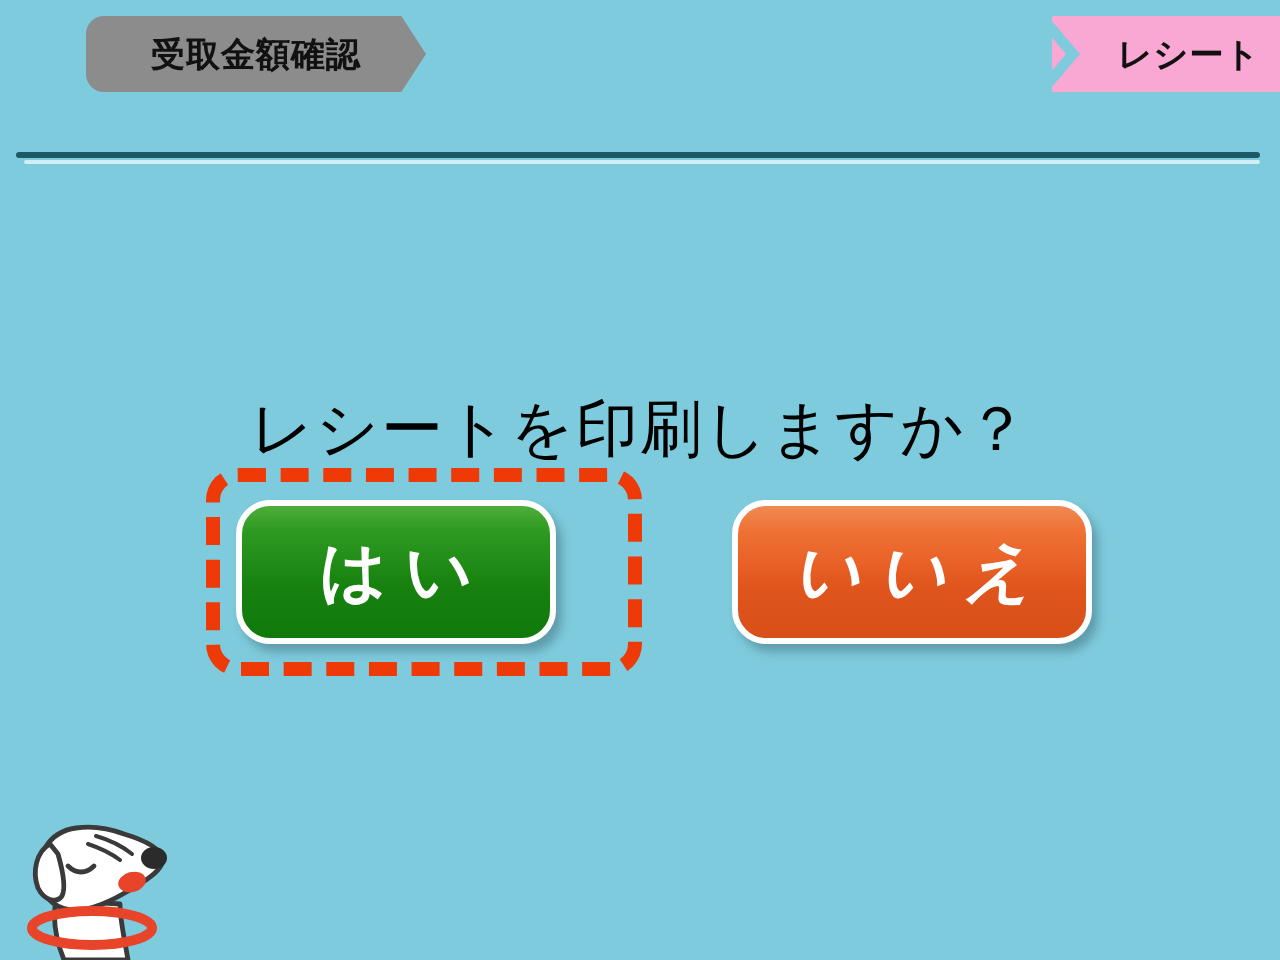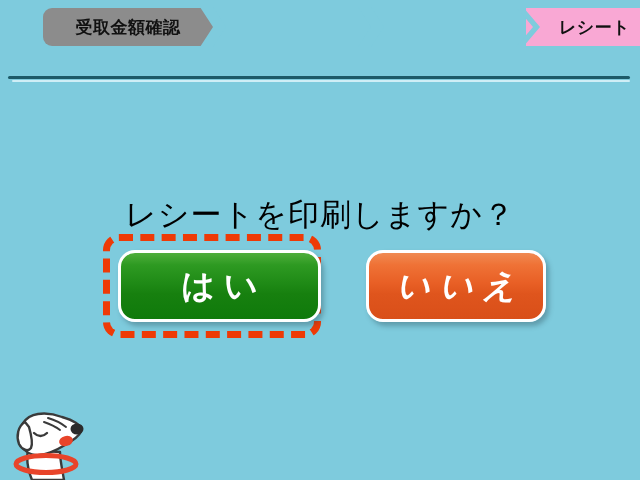--- a/index.html
+++ b/index.html
@@ -128,21 +128,21 @@
     letter-spacing: 9px;
     text-indent: 9px;
     box-shadow: 3px 4px 5px rgba(40, 70, 80, 0.35);
     cursor: pointer;
     user-select: none;
   }
 
   #btn-yes {
     left: 118px;
     top: 250px;
-    width: 203px;
+    width: 160px;
     background: linear-gradient(to bottom,
                 #4fae3c 0%,
                 #2e9a22 18%,
                 #1f8a16 46%,
                 #17800f 62%,
                 #0f7a0b 100%);
   }
 
   #btn-no {
     left: 366px;

